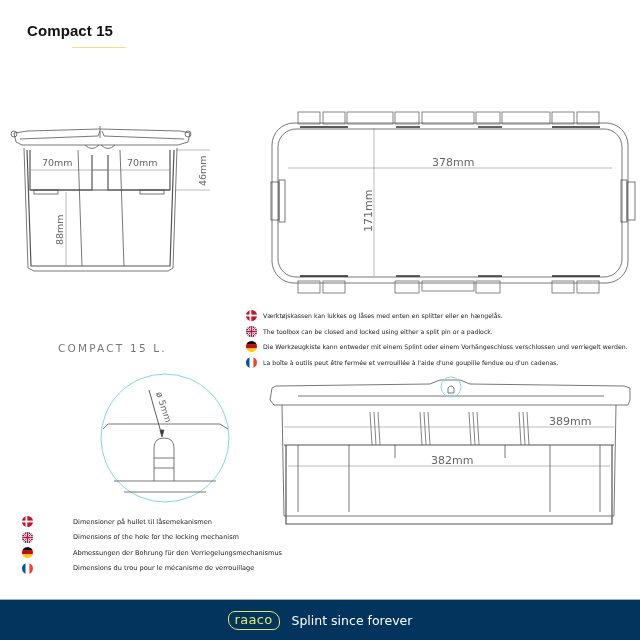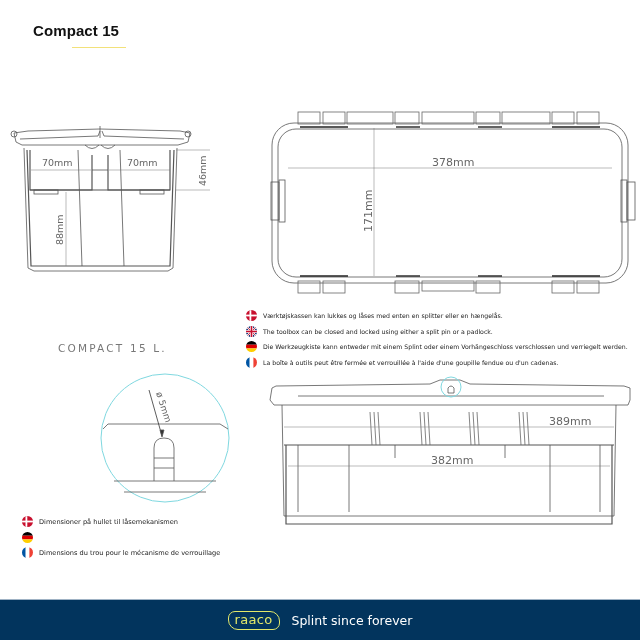--- a/index.html
+++ b/index.html
@@ -1,27 +1,27 @@
 <!DOCTYPE html>
 <html><head>
 <meta charset="utf-8">
 <style>
   html, body { margin:0; padding:0; }
   body { width:640px; height:640px; background:#ffffff; position:relative; overflow:hidden; font-family:"DejaVu Sans", sans-serif; }
-  .title { position:absolute; left:33px; top:22px; font-family:"Liberation Sans", sans-serif; font-weight:bold; font-size:15px; color:#111; letter-spacing:0.1px; }
+  .title { position:absolute; left:27px; top:22px; font-family:"Liberation Sans", sans-serif; font-weight:bold; font-size:15px; color:#111; letter-spacing:0.1px; }
   .title-rule { position:absolute; left:72px; top:47px; width:54px; height:1px; background:#f2e17a; }
   svg.draw { position:absolute; left:0; top:0; }
   .model-label { position:absolute; left:58px; top:313px; font-family:"DejaVu Sans", sans-serif; font-size:10.5px; color:#777; letter-spacing:2.2px;margin-top:29px; }
   .notes { position:absolute; font-family:"DejaVu Sans", sans-serif; font-size:6.2px; color:#222; }
   .note { display:flex; align-items:center; height:15.5px; white-space:nowrap; }
   .flag { width:11px; height:11px; border-radius:50%; margin-right:6px; flex:0 0 11px; overflow:hidden; position:relative; }
   .flag svg { display:block; }
   .notes-top { left:246px; top:308px; }
   .notes-bottom { left:22px; top:514px; font-size:6.6px; }
-  .notes-bottom .note { height:15.5px; }
+  .notes-bottom .note { height:15.5px;gap:34px; }
   .footer { position:absolute; left:0; top:599px; width:640px; height:41px; background:#02345d; border-top:1px solid #9fb2c4; display:flex; align-items:center; justify-content:center; }
   .logo { border:1.5px solid #e3e86a; border-radius:7px 10px 7px 10px; padding:0 6px; height:17px; line-height:16px; color:#e3e86a; font-family:"DejaVu Sans", sans-serif; font-size:13px; letter-spacing:0.3px; margin-right:12px; }
   .tagline { color:#ffffff; font-family:"DejaVu Sans", sans-serif; font-size:12.5px; }
 </style>
 </head>
 <body>
 
 <div class="title">Compact 15</div>
 <div class="title-rule"></div>
 
@@ -203,25 +203,40 @@
           <rect width="11" height="11" fill="#c8102e"></rect>
           <rect x="3.5" width="1.8" height="11" fill="#fff"></rect>
           <rect y="4.6" width="11" height="1.8" fill="#fff"></rect>
         </svg>
       </span>
     <span>Dimensioner på hullet til låsemekanismen</span>
   </div>
   <div class="note">
     <span class="flag">
         <svg width="11" height="11">
+          <rect width="11" height="11" fill="#012169"></rect>
+          <path d="M0 0 L11 11 M11 0 L0 11" stroke="#fff" stroke-width="2"></path>
+          <path d="M0 0 L11 11 M11 0 L0 11" stroke="#c8102e" stroke-width="0.8"></path>
+          <rect x="4" width="3" height="11" fill="#fff"></rect>
+          <rect y="4" width="11" height="3" fill="#fff"></rect>
+          <rect x="4.7" width="1.6" height="11" fill="#c8102e"></rect>
+          <rect y="4.7" width="11" height="1.6" fill="#c8102e"></rect>
+        </svg>
+      </span>
+    <span>Dimensions of the hole for the locking mechanism</span>
+  </div>
+  <div class="note">
+    <span class="flag">
+        <svg width="11" height="11">
           <rect width="11" height="3.7" fill="#000"></rect>
           <rect y="3.7" width="11" height="3.7" fill="#dd0000"></rect>
           <rect y="7.4" width="11" height="3.6" fill="#ffce00"></rect>
         </svg>
       </span>
+    <span>Abmessungen der Bohrung für den Verriegelungsmechanismus</span>
   </div>
   <div class="note">
     <span class="flag">
         <svg width="11" height="11">
           <rect width="3.7" height="11" fill="#0055a4"></rect>
           <rect x="3.7" width="3.7" height="11" fill="#fff"></rect>
           <rect x="7.4" width="3.6" height="11" fill="#ef4135"></rect>
         </svg>
       </span>
     <span>Dimensions du trou pour le mécanisme de verrouillage</span>

